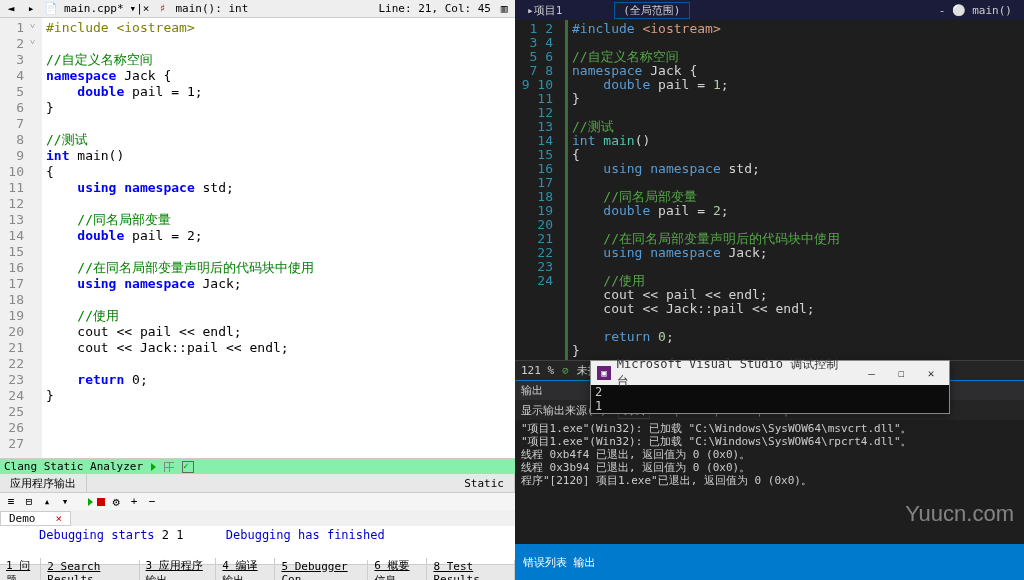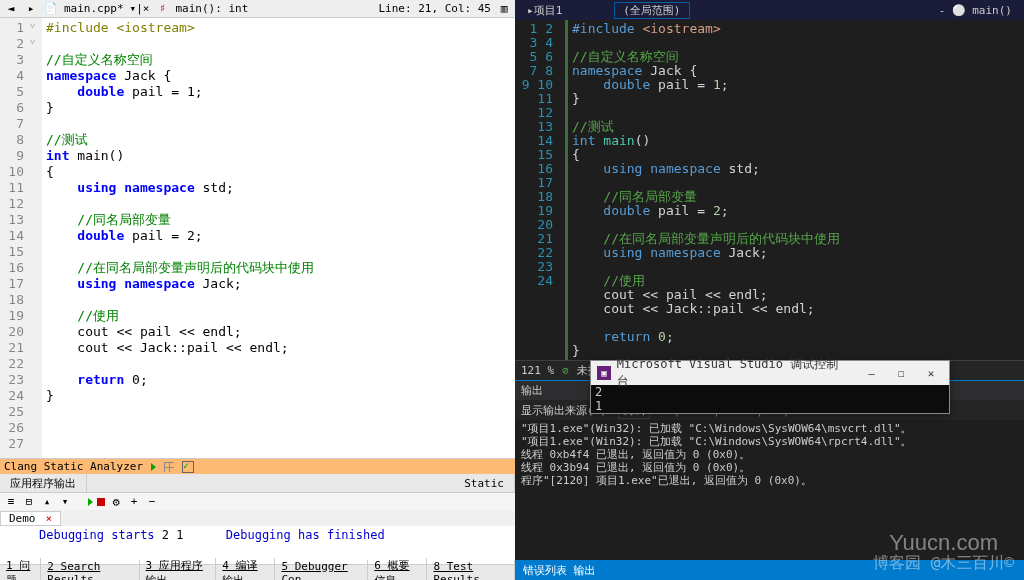--- a/index.html
+++ b/index.html
@@ -10,27 +10,27 @@
 
 .l-toolbar { height:18px; background:#eee; border-bottom:1px solid #ccc; display:flex; align-items:center; gap:6px; padding:0 4px; font-size:11px; }
 .l-editor { flex:0 0 440px; background:#fff; display:flex; font-family:Consolas,monospace; font-size:13px; overflow:hidden; position:relative; }
 .l-gutter { background:#f0f0f0; text-align:right; color:#888; padding:2px 6px 2px 2px; user-select:none; line-height:16px; width:30px; }
 .l-fold { background:#f0f0f0; width:12px; line-height:16px; font-size:9px; color:#888; user-select:none; }
 .chev { color:#666; }
 .l-code { padding:2px 4px; line-height:16px; white-space:pre; }
 .kw { color:#0000ff; font-weight:bold; }
 .pre { color:#808000; }
 .cmt { color:#008000; }
-.l-status { height:16px; background:#fdba74; border-top:1px solid #ccc; font-size:11px; display:flex; align-items:center; padding:0 4px; gap:8px; }
+.l-status { height:16px; background:#86efac; border-top:1px solid #ccc; font-size:11px; display:flex; align-items:center; padding:0 4px; gap:8px; }
 .l-outtabs { height:18px; background:#e8e8e8; display:flex; align-items:center; font-size:11px; }
 .l-outtab { padding:0 10px; height:100%; display:flex; align-items:center; border-right:1px solid #ccc; }
 .l-outtool { height:18px; background:#f5f5f5; border-top:1px solid #ccc; display:flex; align-items:center; gap:4px; padding:0 4px; }
 .ic { width:14px; height:14px; display:inline-flex; align-items:center; justify-content:center; font-size:11px; }
 .l-demo { height:16px; background:#f0f0f0; display:flex; align-items:center; font-size:11px; }
-.l-demotab { padding:0 8px; background:#fff; border:1px solid #ccc; display:flex; align-items:center; gap:10px; }
+.l-demotab { padding:0 8px; background:#fff; border:1px solid #ccc; display:flex; align-items:center; gap:20px; }
 .l-output { flex:1; background:#fff; font-family:Consolas,monospace; font-size:12px; padding:2px 4px; line-height:15px; }
 .dbg { color:#0000cc;margin-left:35px; }
 .l-bottom { height:16px; background:#e8e8e8; border-top:1px solid #ccc; display:flex; align-items:center; font-size:11px; }
 .l-btab { padding:0 6px; border-right:1px solid #ccc; text-decoration:underline; }
 
 .r-toptool { height:20px; background:#1b1b3a; display:flex; align-items:center; font-size:11px; color:#ccc; overflow:hidden; }
 .r-tab { padding:0 12px; height:100%; display:flex; align-items:center; }
 .r-dd { border:1px solid #005a9e; padding:0 8px; margin-left:40px; font-size:11px; }
 .r-editor { flex:0 0 300px; background:#1e1e1e; display:flex; font-family:Consolas,monospace; font-size:13px; position:relative; }
 .r-gutter { background:#1e1e1e; color:#2b91af; text-align:right; padding:2px 12px 2px 4px; line-height:14px; width:50px; }
@@ -38,28 +38,28 @@
 .rkw { color:#569cd6; }
 .rcmt { color:#57a64a; }
 .rstr { color:#d69d85; }
 .rtype { color:#4ec9b0; }
 .rnum { color:#b5cea8; }
 .r-zoom { height:20px; background:#252526; color:#ccc; font-size:11px; display:flex; align-items:center; padding:0 6px; gap:8px; border-top:1px solid #3e3e42; }
 .r-outhead { height:20px; background:#2d2d30; color:#ccc; font-size:11px; display:flex; align-items:center; padding:0 6px; border-top:1px solid #007acc; }
 .r-outsrc { height:20px; background:#252526; color:#ccc; font-size:11px; display:flex; align-items:center; padding:0 6px; gap:4px; }
 .r-outdd { border:1px solid #3e3e42; padding:0 4px; }
 .r-outbody { flex:1; background:#1e1e1e; color:#ccc; font-family:Consolas,monospace; font-size:11px; padding:2px 6px; line-height:13px; white-space:pre-wrap; }
-.r-bottom { height:20px; background:#007acc; color:#fff; font-size:11px; display:flex; align-items:center; padding:0 8px; }
+.r-bottom { height:36px; background:#007acc; color:#fff; font-size:11px; display:flex; align-items:center; padding:0 8px; }
 
 .console { position:absolute; left:590px; top:360px; width:360px; background:#fff; border:1px solid #888; box-shadow:0 2px 8px rgba(0,0,0,0.4); z-index:10; }
 .c-title { height:24px; background:#f0f0f0; display:flex; align-items:center; padding:0 6px; font-size:12px; color:#333; gap:6px; }
 .c-sp { flex:1; }
 .c-btn { width:24px; height:20px; display:flex; align-items:center; justify-content:center; font-size:11px; }
 .c-body { height:28px; background:#0c0c0c; color:#ccc; font-family:Consolas,monospace; font-size:12px; padding:0 4px; line-height:14px; white-space:pre; }
-.watermark { position:absolute; right:10px; top:533px; color:rgba(255,255,255,0.45); font-size:16px; z-index:20; text-align:center; line-height:20px; }
+.watermark { position:absolute; right:10px; top:504px; color:rgba(255,255,255,0.45); font-size:16px; z-index:20; text-align:left; line-height:20px; }
 .watermark .big { font-size:22px; font-family:Arial; }
 .cursor-pos { margin-left:auto; }
 .green-tri { width:0; height:0; border-left:5px solid #0a0; border-top:4px solid transparent; border-bottom:4px solid transparent; display:inline-block; }
 .red-sq { width:8px; height:8px; background:#c00; display:inline-block; }
 .grid-ic { display:inline-block; width:10px; height:10px; background:linear-gradient(#888 1px,transparent 1px) 0 0/5px 5px,linear-gradient(90deg,#888 1px,transparent 1px) 0 0/5px 5px; }
 .cb-ic { width:12px; height:12px; border:1px solid #666; display:inline-block; position:relative; }
 .cb-ic::after { content:"✓"; position:absolute; top:-2px; left:0; color:#0a0; font-size:10px; }
 .gear { font-size:12px; }
 </style>
 </head>
@@ -285,14 +285,13 @@
     <span class="c-btn">—</span>
     <span class="c-btn">☐</span>
     <span class="c-btn">✕</span>
   </div>
   <div class="c-body">2
 1</div>
 </div>
 
 <div class="watermark">
   <div class="big">Yuucn.com</div>
-  <div>博客园 @木三百川©</div>
 </div>
 
 </body></html>

